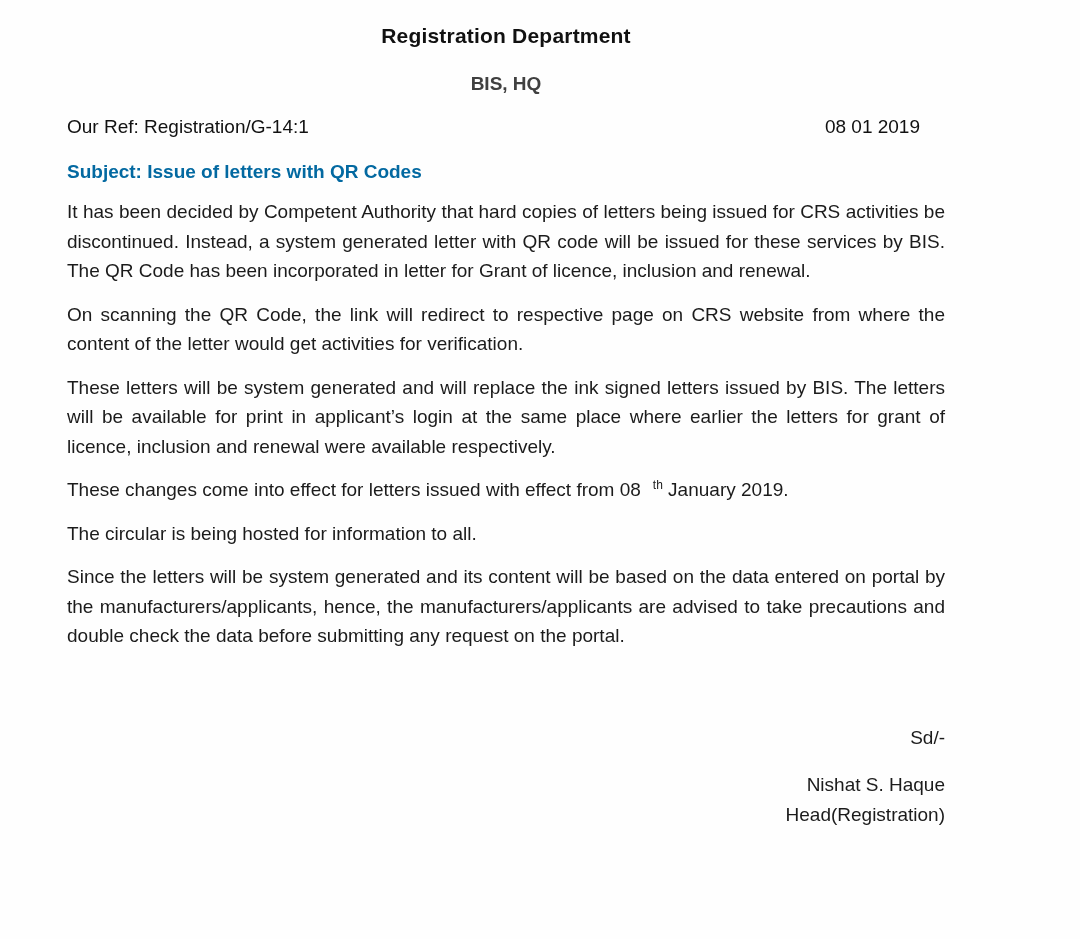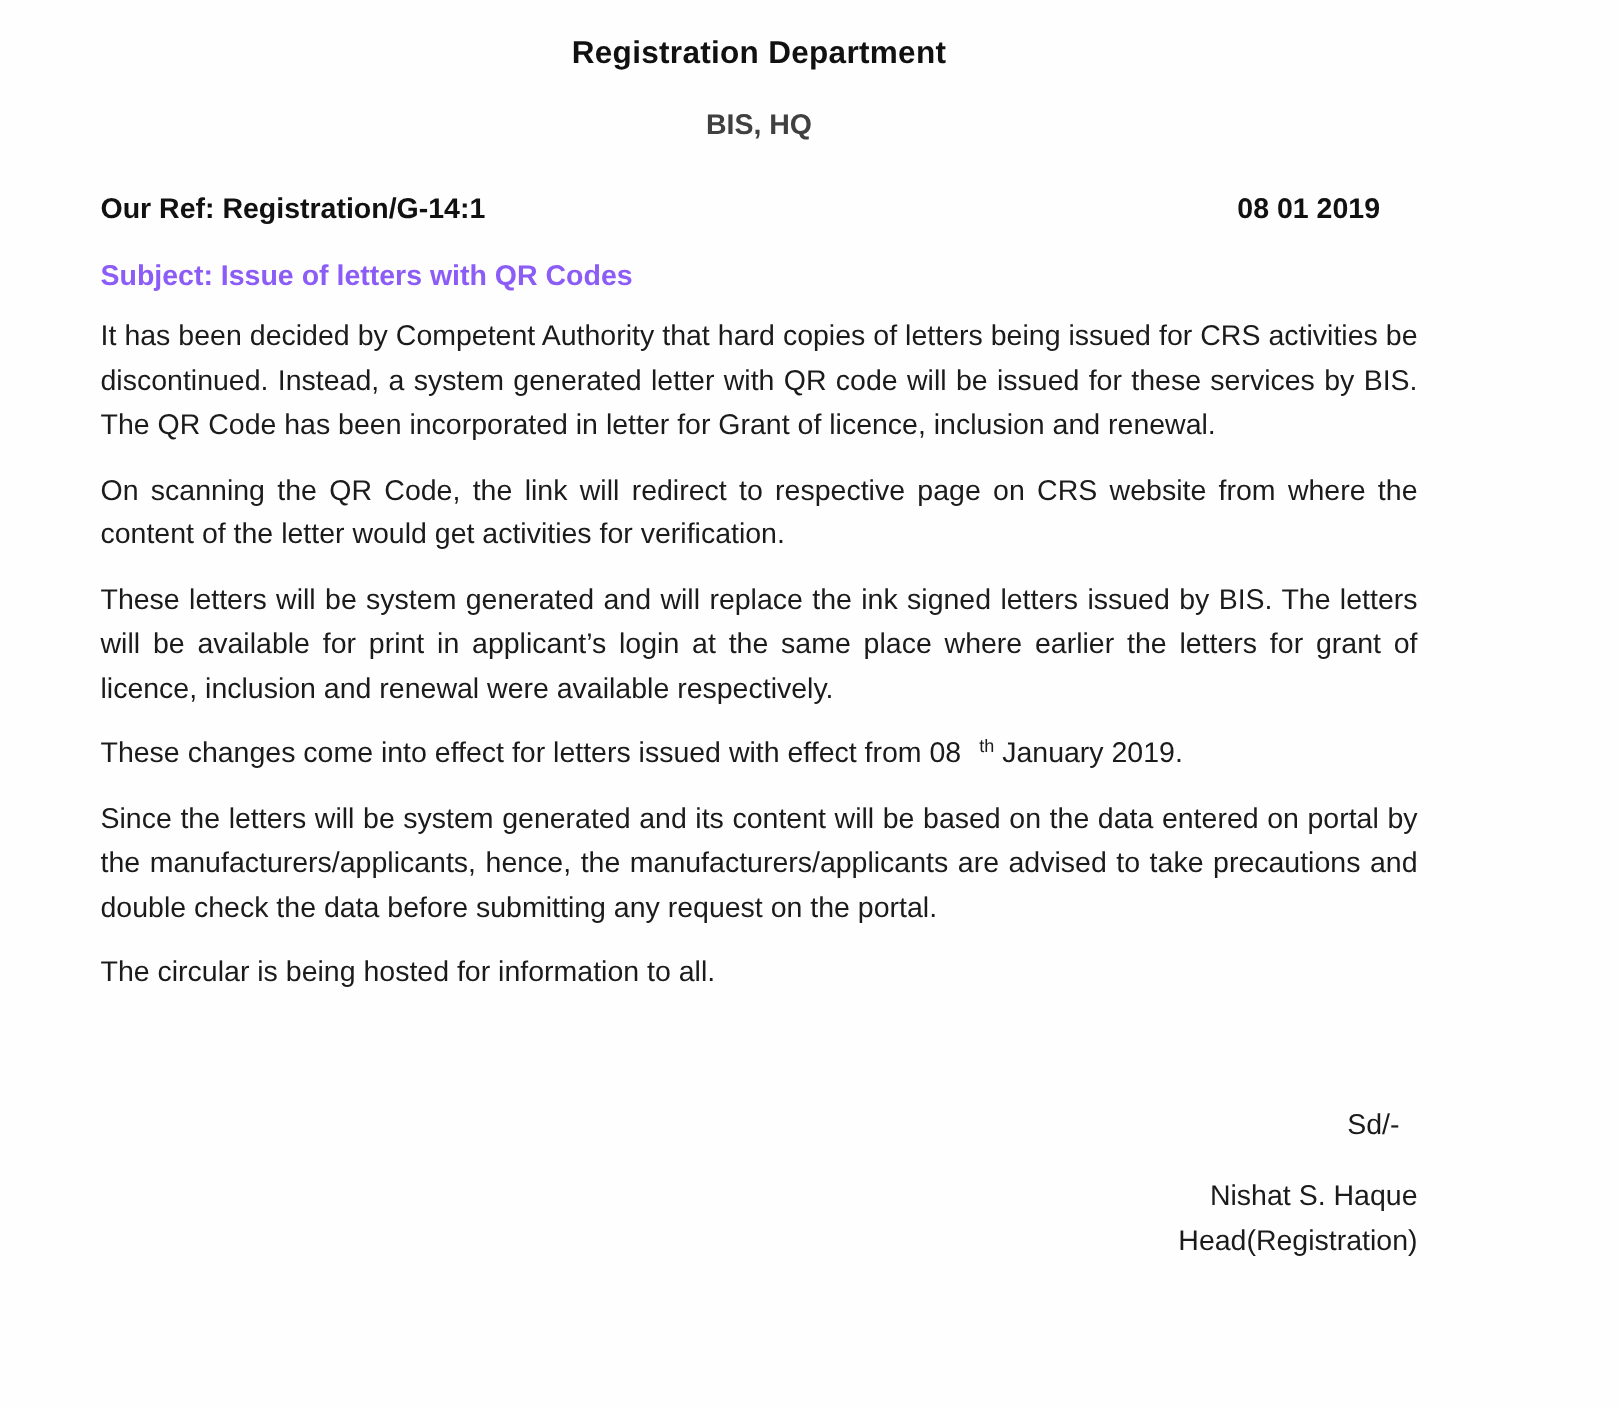--- a/index.html
+++ b/index.html
@@ -35,33 +35,33 @@
     margin: 25px 0 0 0;
     text-align: center;
     font-size: 19px;
     font-weight: bold;
     color: #404040;
   }
   .ref-row {
     display: flex;
     justify-content: space-between;
     align-items: baseline;
-    margin-top: 34px;
+    margin-top: 21px;
     font-size: 19px;
-    font-weight: bold;
+    font-weight: normal;
     color: #111111;
   }
   .ref-row .date {
     margin-right: 25px;
   }
   .subject-line {
     margin: 23px 0 0 0;
     font-size: 19px;
     font-weight: bold;
-    color: #8b5cf6;
+    color: #0369a1;
   }
   .body-paragraph {
     margin: 14px 0 0 0;
     font-size: 19px;
     line-height: 29.5px;
     text-align: justify;
     color: #1b1b1b;
   }
   .body-paragraph.first {
   }
@@ -71,21 +71,21 @@
     padding-left: 12px;
   }
   .signature-block {
     margin-top: 72px;
     text-align: right;
     font-size: 19px;
     line-height: 29.5px;
     color: #1b1b1b;
   }
   .signature-sd {
-    margin: 12px;
+    margin: 0;
   }
   .signatory {
     margin: 18px 0 0 0;
   }
 </style>
 </head>
 <body>
 
 <div class="page">
 
@@ -101,22 +101,22 @@
   <div class="subject-line">Subject: Issue of letters with QR Codes</div>
 
   <p class="body-paragraph first">It has been decided by Competent Authority that hard copies of letters being issued for CRS activities be discontinued. Instead, a system generated letter with QR code will be issued for these services by BIS. The QR Code has been incorporated in letter for Grant of licence, inclusion and renewal.</p>
 
   <p class="body-paragraph">On scanning the QR Code, the link will redirect to respective page on CRS website from where the content of the letter would get activities for verification.</p>
 
   <p class="body-paragraph">These letters will be system generated and will replace the ink signed letters issued by BIS. The letters will be available for print in applicant’s login at the same place where earlier the letters for grant of licence, inclusion and renewal were available respectively.</p>
 
   <p class="body-paragraph"><span>These changes come into effect for letters issued with effect from 08</span><sup class="ordinal">th</sup><span> January 2019.</span></p>
 
+  <p class="body-paragraph">The circular is being hosted for information to all.</p>
+
   <p class="body-paragraph">Since the letters will be system generated and its content will be based on the data entered on portal by the manufacturers/applicants, hence, the manufacturers/applicants are advised to take precautions and double check the data before submitting any request on the portal.</p>
-
-  <p class="body-paragraph">The circular is being hosted for information to all.</p>
 
   <div class="signature-block">
     <p class="signature-sd">Sd/-</p>
     <p class="signatory"><span>Nishat S. Haque</span><br><span>Head(Registration)</span></p>
   </div>
 
 </div>
 
 </body></html>

